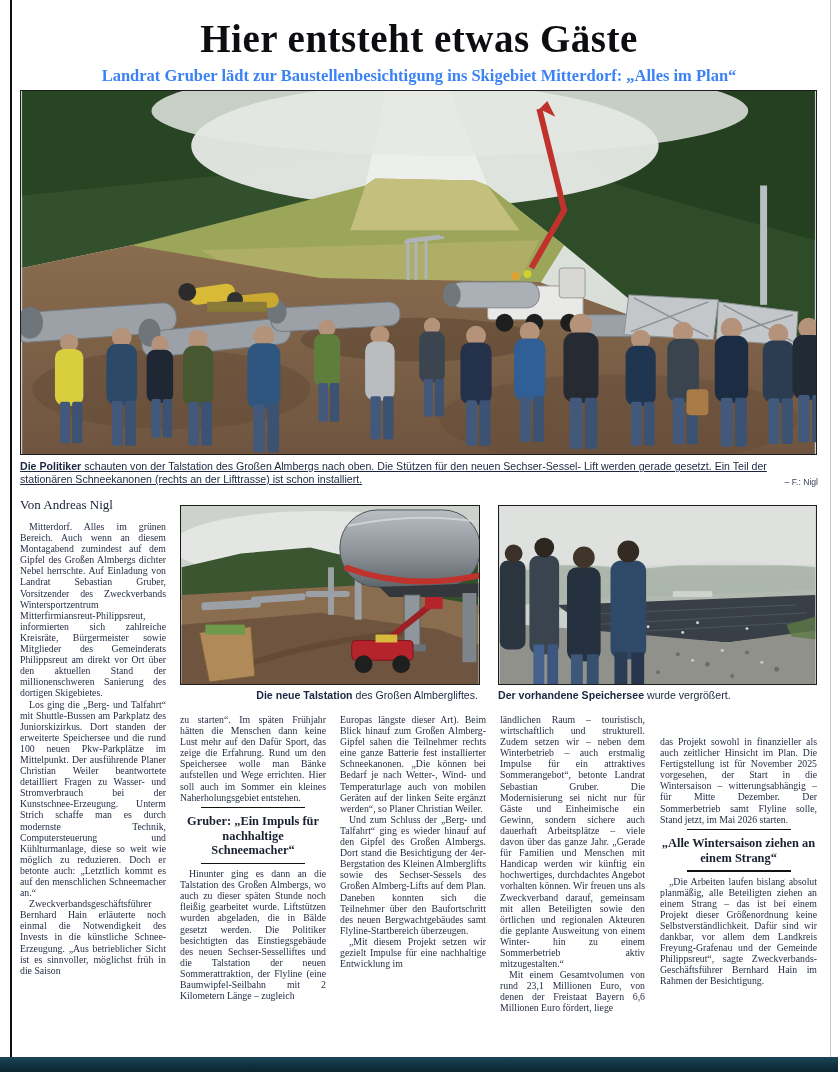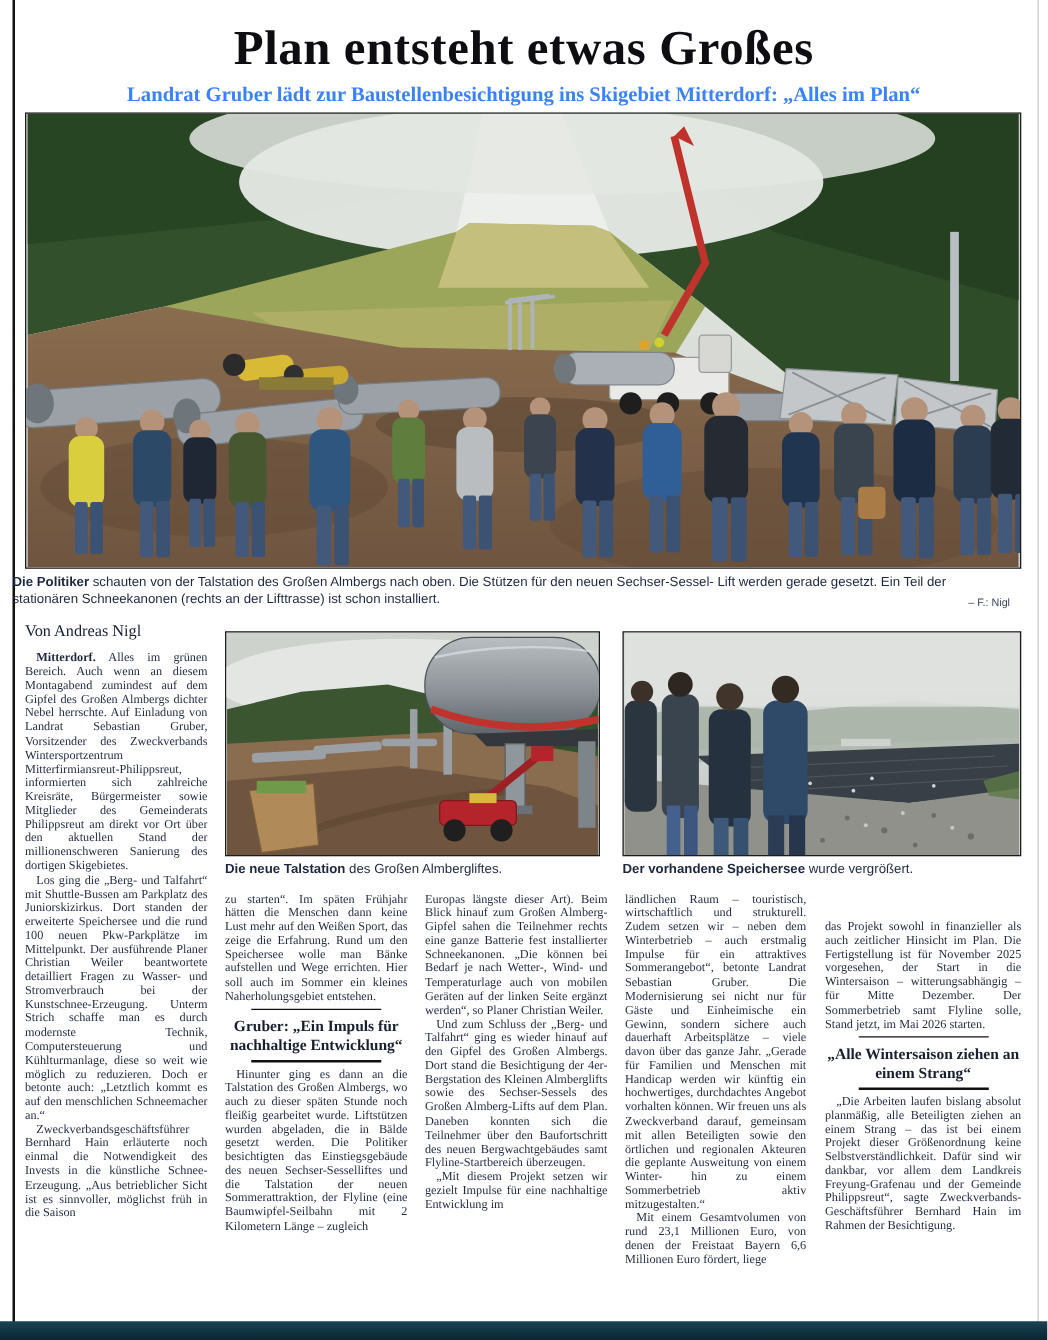--- a/index.html
+++ b/index.html
@@ -21,52 +21,52 @@
     font-size:16.5px;font-weight:600;color:#3b82f6;}
   
   .photo{border:1px solid #1c1c1c;overflow:hidden;background:#cfd3cf;}
   .photo svg{display:block;}
   .main-photo{left:20px;top:90px;width:795px;height:363px;}
   .photo-left{left:180px;top:505px;width:298px;height:178px;}
   .photo-right{left:498px;top:505px;width:317px;height:178px;}
   
   .caption{font-family:"Liberation Sans","DejaVu Sans",sans-serif;
     font-size:10.6px;line-height:13.2px;color:#1c2640;}
-  .main-caption{left:10px;top:460px;width:798px;height:30px;}
+  .main-caption{left:20px;top:460px;width:798px;height:30px;text-decoration:underline;}
   .credit{position:absolute;right:0;bottom:1px;font-size:8.6px;color:#3a4461;}
-  .cap-left{left:180px;top:689px;width:298px;}
+  .cap-left{left:180px;top:689px;width:298px;text-align:right;}
   .cap-right{left:498px;top:689px;width:317px;}
   b.caplead{font-weight:700;}
   
   .byline{left:20px;top:497px;width:160px;font-size:13px;
     color:#181f36;}
   
   .col{font-size:9.8px;line-height:11.1px;text-align:justify;
     overflow:hidden;hyphens:auto;-webkit-hyphens:auto;}
   .col1{left:20px;top:521px;width:146px;height:534px;}
   .col2{left:180px;top:714px;width:146px;height:341px;}
   .col3{left:340px;top:714px;width:146px;height:341px;}
   .col4{left:500px;top:714px;width:145px;height:341px;}
   .col5{left:660px;top:736px;width:157px;height:341px;}
   .para{margin:0;}
   .para.indent{text-indent:9px;}
-  .lead-in{font-weight:700;}
+  .lead-in{font-weight:400;}
   
   .subhead{margin:6px 0 5px 0;text-align:center;font-weight:700;
     font-size:12.4px;line-height:14.5px;text-indent:0;color:#17202f;}
   .shrule{width:104px;height:1.4px;background:#111;margin:4px auto;}
 </style>
 </head>
 <body>
 
 <div class="abs rule-left"></div>
 <div class="abs rule-right"></div>
 <div class="abs bottom-bar"></div>
 
-<h1 class="abs headline" style="margin:0;">Plan entsteht etwas Großes</h1>
+<h1 class="abs headline" style="margin:0;">Hier entsteht etwas Gäste</h1>
 <div class="abs subheadline">Landrat Gruber lädt zur Baustellenbesichtigung ins Skigebiet Mitterdorf: „Alles im Plan“</div>
 
 <div class="abs photo main-photo">
   <svg width="795" height="363" viewBox="0 0 797 365">
     <defs>
       <linearGradient id="sky" x1="0" y1="0" x2="0" y2="1">
         <stop offset="0" stop-color="#e7eae6"></stop>
           <stop offset="1" stop-color="#cfd5cf"></stop>
       </linearGradient>
       <linearGradient id="dirt" x1="0" y1="0" x2="0" y2="1">
@@ -285,23 +285,23 @@
   <b class="caplead">Der vorhandene Speichersee</b><span> wurde vergrößert.</span>
 </div>
 
 <div class="abs col col1">
   <p class="para indent"><span class="lead-in">Mitterdorf.</span><span> Alles im grünen Bereich. Auch wenn an diesem Montagabend zumindest auf dem Gipfel des Großen Almbergs dichter Nebel herrschte. Auf Einladung von Landrat Sebastian Gruber, Vorsitzender des Zweckverbands Wintersportzentrum Mitterfirmiansreut-Philippsreut, informierten sich zahlreiche Kreisräte, Bürgermeister sowie Mitglieder des Gemeinderats Philippsreut am direkt vor Ort über den aktuellen Stand der millionenschweren Sanierung des dortigen Skigebietes.</span></p>
   <p class="para indent">Los ging die „Berg- und Talfahrt“ mit Shuttle-Bussen am Parkplatz des Juniorskizirkus. Dort standen der erweiterte Speichersee und die rund 100 neuen Pkw-Parkplätze im Mittelpunkt. Der ausführende Planer Christian Weiler beantwortete detailliert Fragen zu Wasser- und Stromverbrauch bei der Kunstschnee-Erzeugung. Unterm Strich schaffe man es durch modernste Technik, Computersteuerung und Kühlturmanlage, diese so weit wie möglich zu reduzieren. Doch er betonte auch: „Letztlich kommt es auf den menschlichen Schneemacher an.“</p>
   <p class="para indent">Zweckverbandsgeschäftsführer Bernhard Hain erläuterte noch einmal die Notwendigkeit des Invests in die künstliche Schnee-Erzeugung. „Aus betrieblicher Sicht ist es sinnvoller, möglichst früh in die Saison</p>
 </div>
 
 <div class="abs col col2">
-  <p class="para">zu starten“. Im späten Frühjahr hätten die Menschen dann keine Lust mehr auf den Weißen Sport, das zeige die Erfahrung. Rund um den Speichersee wolle man Bänke aufstellen und Wege errichten. Hier soll auch im Sommer ein kleines Naherholungsgebiet entstehen.</p>
+  <p class="para">zu starten“. Im späten Frühjahr hätten die Menschen dann keine Lust mehr auf den Dafür Sport, das zeige die Erfahrung. Rund um den Speichersee wolle man Bänke aufstellen und Wege errichten. Hier soll auch im Sommer ein kleines Naherholungsgebiet entstehen.</p>
   <div class="shrule"></div>
-  <div class="subhead">Gruber: „Ein Impuls für nachhaltige Entwicklung“</div>
+  <div class="subhead">Gruber: „Ein Impuls für nachhaltige Schneemacher“</div>
   <div class="shrule"></div>
   <p class="para indent">Hinunter ging es dann an die Talstation des Großen Almbergs, wo auch zu dieser späten Stunde noch fleißig gearbeitet wurde. Liftstützen wurden abgeladen, die in Bälde gesetzt werden. Die Politiker besichtigten das Einstiegsgebäude des neuen Sechser-Sesselliftes und die Talstation der neuen Sommerattraktion, der Flyline (eine Baumwipfel-Seilbahn mit 2 Kilometern Länge – zugleich</p>
 </div>
 
 <div class="abs col col3">
   <p class="para">Europas längste dieser Art). Beim Blick hinauf zum Großen Almberg-Gipfel sahen die Teilnehmer rechts eine ganze Batterie fest installierter Schneekanonen. „Die können bei Bedarf je nach Wetter-, Wind- und Temperaturlage auch von mobilen Geräten auf der linken Seite ergänzt werden“, so Planer Christian Weiler.</p>
   <p class="para indent">Und zum Schluss der „Berg- und Talfahrt“ ging es wieder hinauf auf den Gipfel des Großen Almbergs. Dort stand die Besichtigung der 4er-Bergstation des Kleinen Almberglifts sowie des Sechser-Sessels des Großen Almberg-Lifts auf dem Plan. Daneben konnten sich die Teilnehmer über den Baufortschritt des neuen Bergwachtgebäudes samt Flyline-Startbereich überzeugen.</p>
   <p class="para indent">„Mit diesem Projekt setzen wir gezielt Impulse für eine nachhaltige Entwicklung im</p>
 </div>
 

